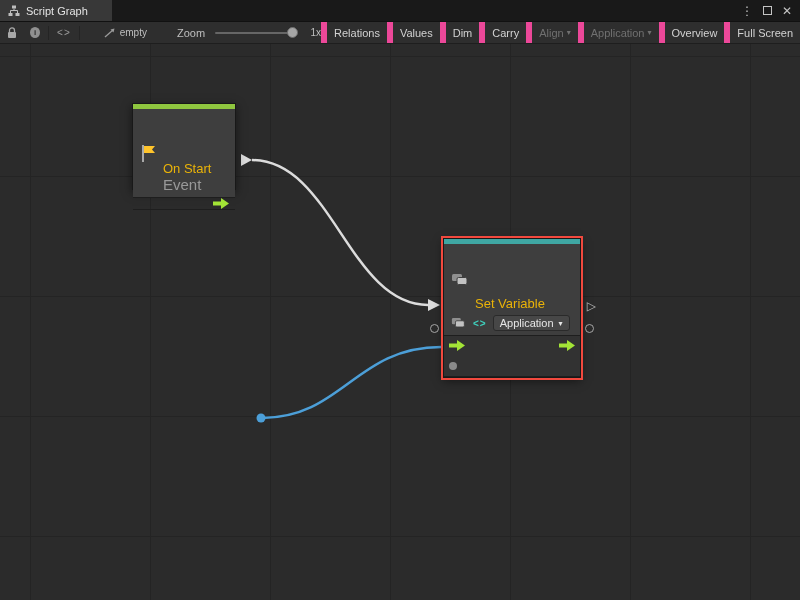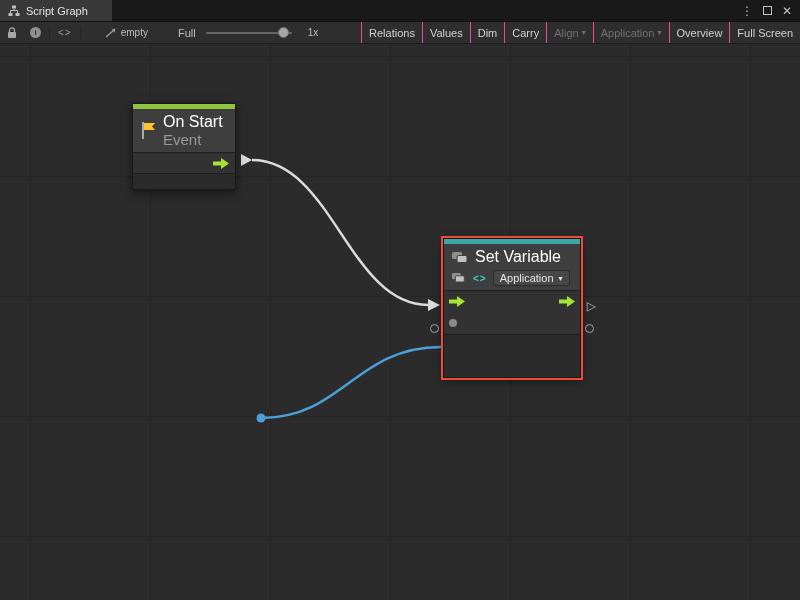--- a/index.html
+++ b/index.html
@@ -41,21 +41,21 @@
   .zoom-label { margin-left:30px; color:#BFBFBF; }
   .zoom-track { width:86px; height:2px; background:#666; border-radius:1px; position:relative; margin-left:10px; }
   .zoom-thumb {
     position:absolute; left:72px; top:-5px; width:11px; height:11px; border-radius:50%;
     background:#A6A6A6; border:1px solid #6E6E6E;
   }
   .zoom-value { margin-left:16px; color:#BFBFBF; font-size:10px; }
   .tb-buttons { margin-left:auto; display:flex; height:100%; }
   .tb-btn {
     display:flex; align-items:center; gap:3px; padding:0 7px; height:100%;
-    border-left:1px solid #ec4899; color:#D2D2D2; white-space:nowrap;
+    border-left:6px solid #ec4899; color:#D2D2D2; white-space:nowrap;
   }
   .tb-btn.disabled { color:#707070; }
   .dd-arrow { font-size:8px; }
 
   
   .canvas {
     position:absolute; top:44px; left:0; width:800px; height:556px;
     background-color:#2B2B2B;
     background-image:
       linear-gradient(to bottom, #242424 1px, transparent 1px),
@@ -66,21 +66,21 @@
   .connections { position:absolute; top:0; left:0; width:800px; height:556px; pointer-events:none; }
 
   
   .node {
     position:absolute; background:#323232; border:1px solid #181818;
     box-shadow:0 3px 9px rgba(0,0,0,.5); display:flex; flex-direction:column;
   }
   .node.selected { outline:2px solid #F1493E; }
   .accent { height:5px; flex:0 0 auto; }
   .node-header { background:#3E3E3E; padding:4px 7px; flex:0 0 auto; }
-  .node-title { font-size:16px; color:#ffffff; }
+  .node-title { font-size:13px; color:#eab308;margin-top:48px; }
   .node-sub { font-size:15px; color:#999; }
   .node-footer { flex:1 1 auto; background:#2B2B2B; border-top:1px solid #1E1E1E; }
   .hrow { display:flex; align-items:center; gap:6px; }
 
   
   #node-on-start { left:132px; top:59px; width:104px; height:87px; }
   #node-on-start .port-row { height:21px; display:flex; align-items:center; justify-content:flex-end; padding-right:6px; }
 
   
   #node-set-variable { left:443px; top:194px; width:138px; height:140px; }
@@ -152,21 +152,21 @@
   <span class="tb-sep"></span>
   <span class="code-glyph">&lt;&gt;</span>
   <span class="tb-sep"></span>
   <span class="tb-icon" style="margin-left:16px">
     <svg width="12" height="11" viewBox="0 0 12 11">
       <path d="M1 10L9 3" stroke="#9A9A9A" stroke-width="1.3" fill="none"></path>
       <path d="M10.5 1.5l-4 1 3 3z" fill="#9A9A9A"></path>
     </svg>
   </span>
   <span class="empty-label">empty</span>
-  <span class="zoom-label">Full</span>
+  <span class="zoom-label">Zoom</span>
   <span class="zoom-track">
     <span class="zoom-thumb"></span>
   </span>
   <span class="zoom-value">1x</span>
 
   <div class="tb-buttons">
     <div class="tb-btn">
         <span>Relations</span>
       </div>
     <div class="tb-btn">

